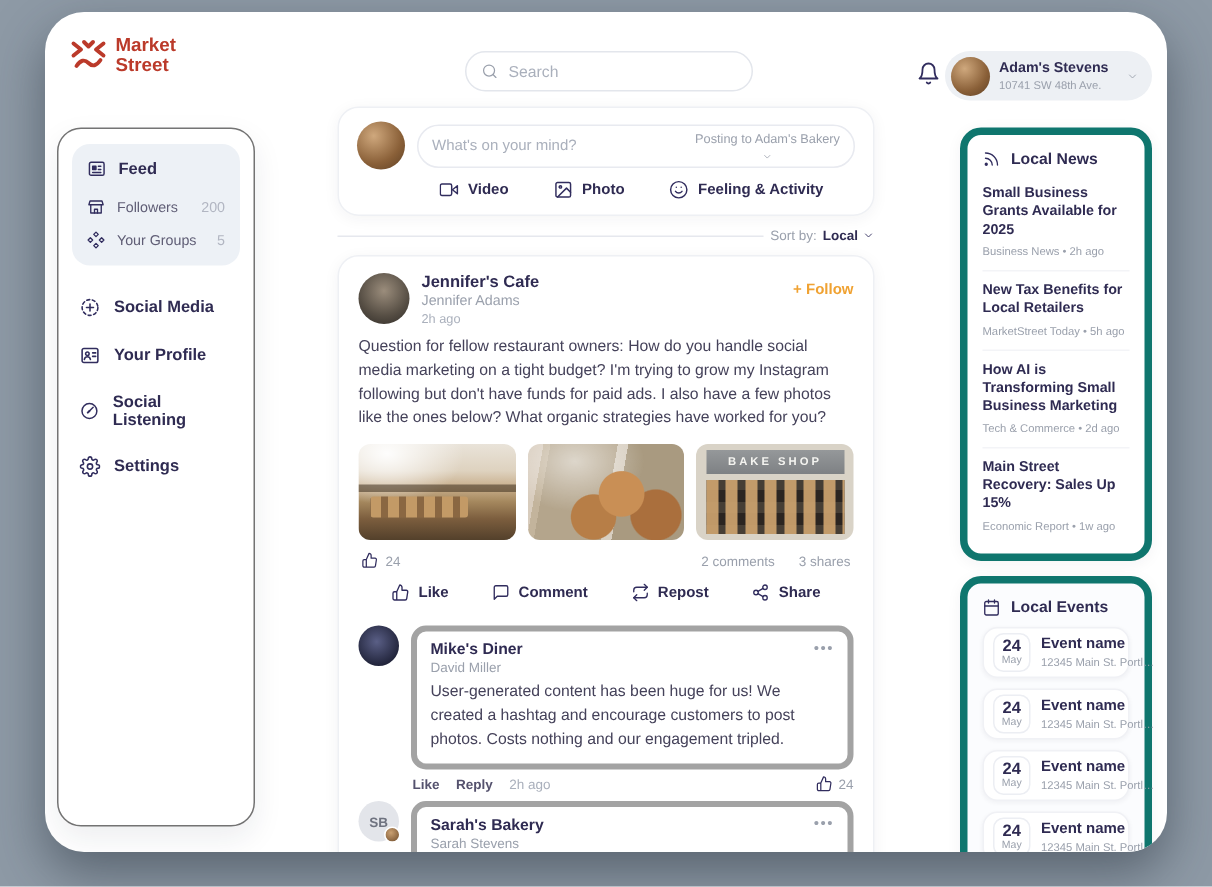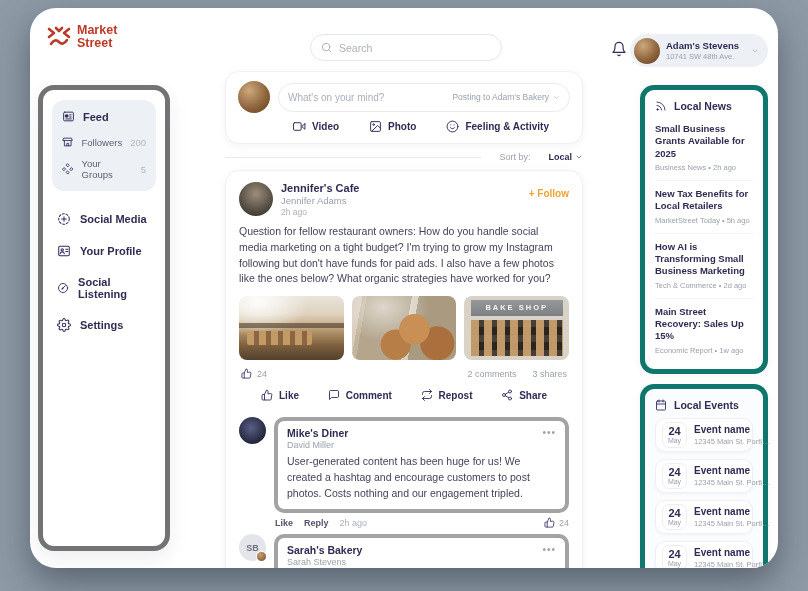--- a/index.html
+++ b/index.html
@@ -38,43 +38,43 @@
   .avatar { border-radius:50%; flex-shrink:0; }
   .av-adam { background:radial-gradient(circle at 35% 30%, #cfa87d, #8a6038 60%, #5d3f24 100%); }
   .av-jennifer { background:radial-gradient(circle at 50% 35%, #9b8d7c, #564e44 60%, #2e2a26 100%); }
   .av-mike { background:radial-gradient(circle at 45% 40%, #5a5f86, #23263d 70%, #14162a 100%); }
   .pp-name { font-size:9.5px; font-weight:bold; color:#2f2b52; line-height:1.2; }
   .pp-addr { font-size:7.5px; color:#9aa0ac; }
 
   
   .sidebar {
     position:absolute; left:8px; top:77px; width:132px; height:466px;
-    background:#fff; border:5px solid #737373; border-radius:16px;
+    background:#fff; border:1px solid #737373; border-radius:16px;
     box-shadow:0 8px 20px rgba(30,40,60,.08); padding:10px 9px;
   }
   .side-group { background:#edf1f6; border-radius:12px; padding:8px 8px 6px; margin-bottom:12px; }
   .sg-feed { display:flex; align-items:center; gap:8px; font-size:11px; font-weight:bold; color:#2f2b52; padding:2px 2px 8px; cursor:pointer; }
   .sg-row { display:flex; align-items:center; gap:8px; font-size:9.5px; color:#5f5d75; padding:5px 2px; cursor:pointer; }
   .sg-count { margin-left:auto; color:#b2b6c2; }
   .side-item { display:flex; align-items:center; gap:9px; font-size:11px; font-weight:bold; color:#2f2b52; padding:9px 5px; cursor:pointer; }
 
   
   .main { position:absolute; left:195px; top:63px; width:358px; }
   .card { background:#fff; border:1px solid #eef0f4; border-radius:14px; box-shadow:0 2px 10px rgba(30,40,60,.05); }
 
   .composer { padding:9px 12px 6px; }
   .comp-row1 { display:flex; align-items:center; gap:8px; }
   .comp-input { flex:1; height:29px; border:1px solid #e8eaf0; border-radius:15px; display:flex; align-items:center; padding:0 9px; gap:6px; }
   .comp-input input { border:0; outline:0; flex:1; min-width:0; font-size:10px; font-family:inherit; color:#6b6f7c; background:transparent; }
   .comp-input input::placeholder { color:#aab0bc; }
-  .posting-to { font-size:8.5px; color:#9aa0ac; display:flex; align-items:center; gap:4px; white-space:nowrap; cursor:pointer; }
+  .posting-to { font-size:8.5px; color:#9aa0ac; display:flex; align-items:center; gap:4px; white-space:nowrap; cursor:pointer;flex-direction:column; }
   .comp-actions { display:flex; justify-content:space-around; padding:7px 6px 4px 40px; }
   .comp-btn { display:flex; align-items:center; gap:6px; font-size:10px; font-weight:bold; color:#2f2b52; cursor:pointer; }
 
-  .sort-row { display:flex; align-items:center; gap:18px; margin:8px 0; }
+  .sort-row { display:flex; align-items:center; gap:4px; margin:8px 0; }
   .sort-line { flex:1; border-top:1px solid #e6e8ee; }
   .sort-label { font-size:9px; color:#9aa0ac; }
   .sort-value { font-size:9px; font-weight:bold; color:#2f2b52; display:flex; align-items:center; gap:3px; cursor:pointer; }
 
   .post { padding:11px 13px 10px; }
   .post-head { display:flex; align-items:flex-start; gap:8px; }
   .ph-name { font-size:11px; font-weight:bold; color:#2f2b52; }
   .ph-author { font-size:9.5px; color:#9aa0ac; margin-top:1px; }
   .ph-time { font-size:8.5px; color:#aab0bc; margin-top:1px; }
   .follow-btn { margin-left:auto; font-size:10px; font-weight:bold; color:#f0a232; cursor:pointer; padding-top:6px; }

